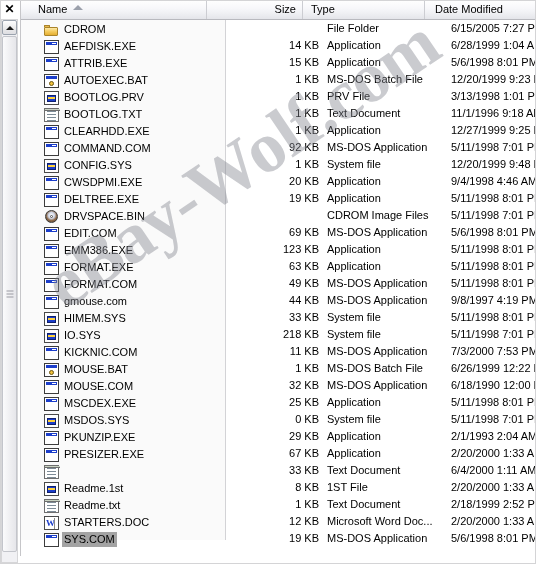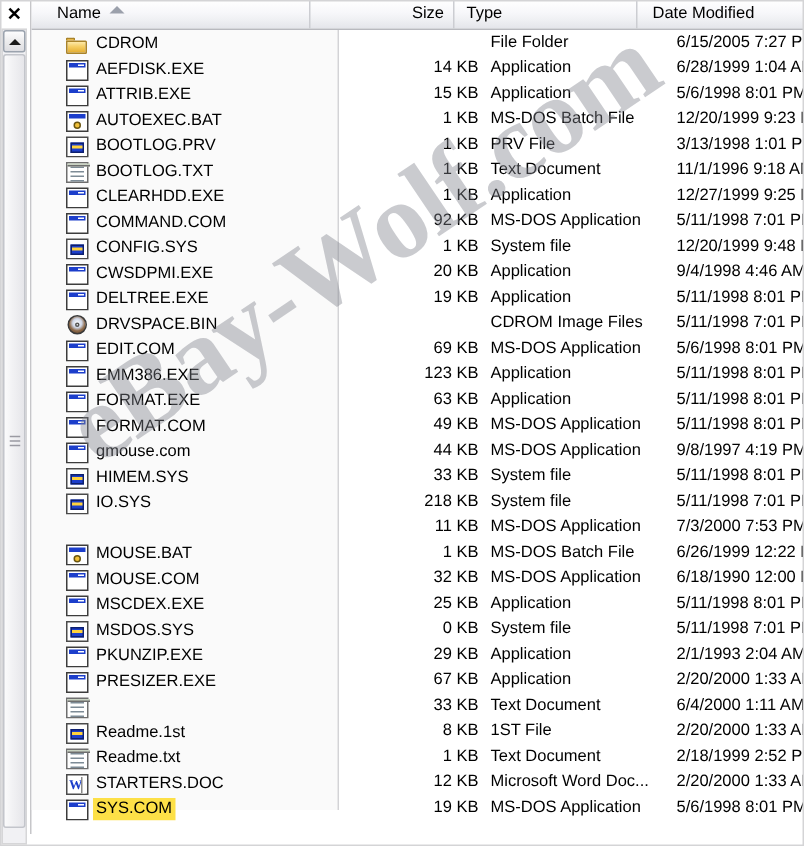--- a/index.html
+++ b/index.html
@@ -182,21 +182,21 @@
     display: inline-flex;
     align-items: flex-end;
     height: 17px;
     margin-left: 19px;
   }
   .namelabel {
     padding: 1px 2px 1px 2px;
     line-height: 13px;
   }
   .row.selected .namelabel {
-    background: #fde047;
+    background: #a3a3a3;
     color: #000000;
   }
 
   
   .body-divider {
     position: absolute;
     left: 204px;
     top: 20px;
     width: 1px;
     height: 520px;
@@ -624,20 +624,24 @@
         <div class="row">
           <div class="cell c-name"><span class="namewrap">
               <span class="icon ico-sys"></span>
               <span class="namelabel">IO.SYS</span>
             </span></div>
           <div class="cell c-size">218 KB</div>
           <div class="cell c-type">System file</div>
           <div class="cell c-date">5/11/1998 7:01 PM</div>
         </div>
         <div class="row">
+          <div class="cell c-name"><span class="namewrap">
+              <span class="icon ico-app"></span>
+              <span class="namelabel">KICKNIC.COM</span>
+            </span></div>
           <div class="cell c-size">11 KB</div>
           <div class="cell c-type">MS-DOS Application</div>
           <div class="cell c-date">7/3/2000 7:53 PM</div>
         </div>
         <div class="row">
           <div class="cell c-name"><span class="namewrap">
               <span class="icon ico-bat"></span>
               <span class="namelabel">MOUSE.BAT</span>
             </span></div>
           <div class="cell c-size">1 KB</div>

